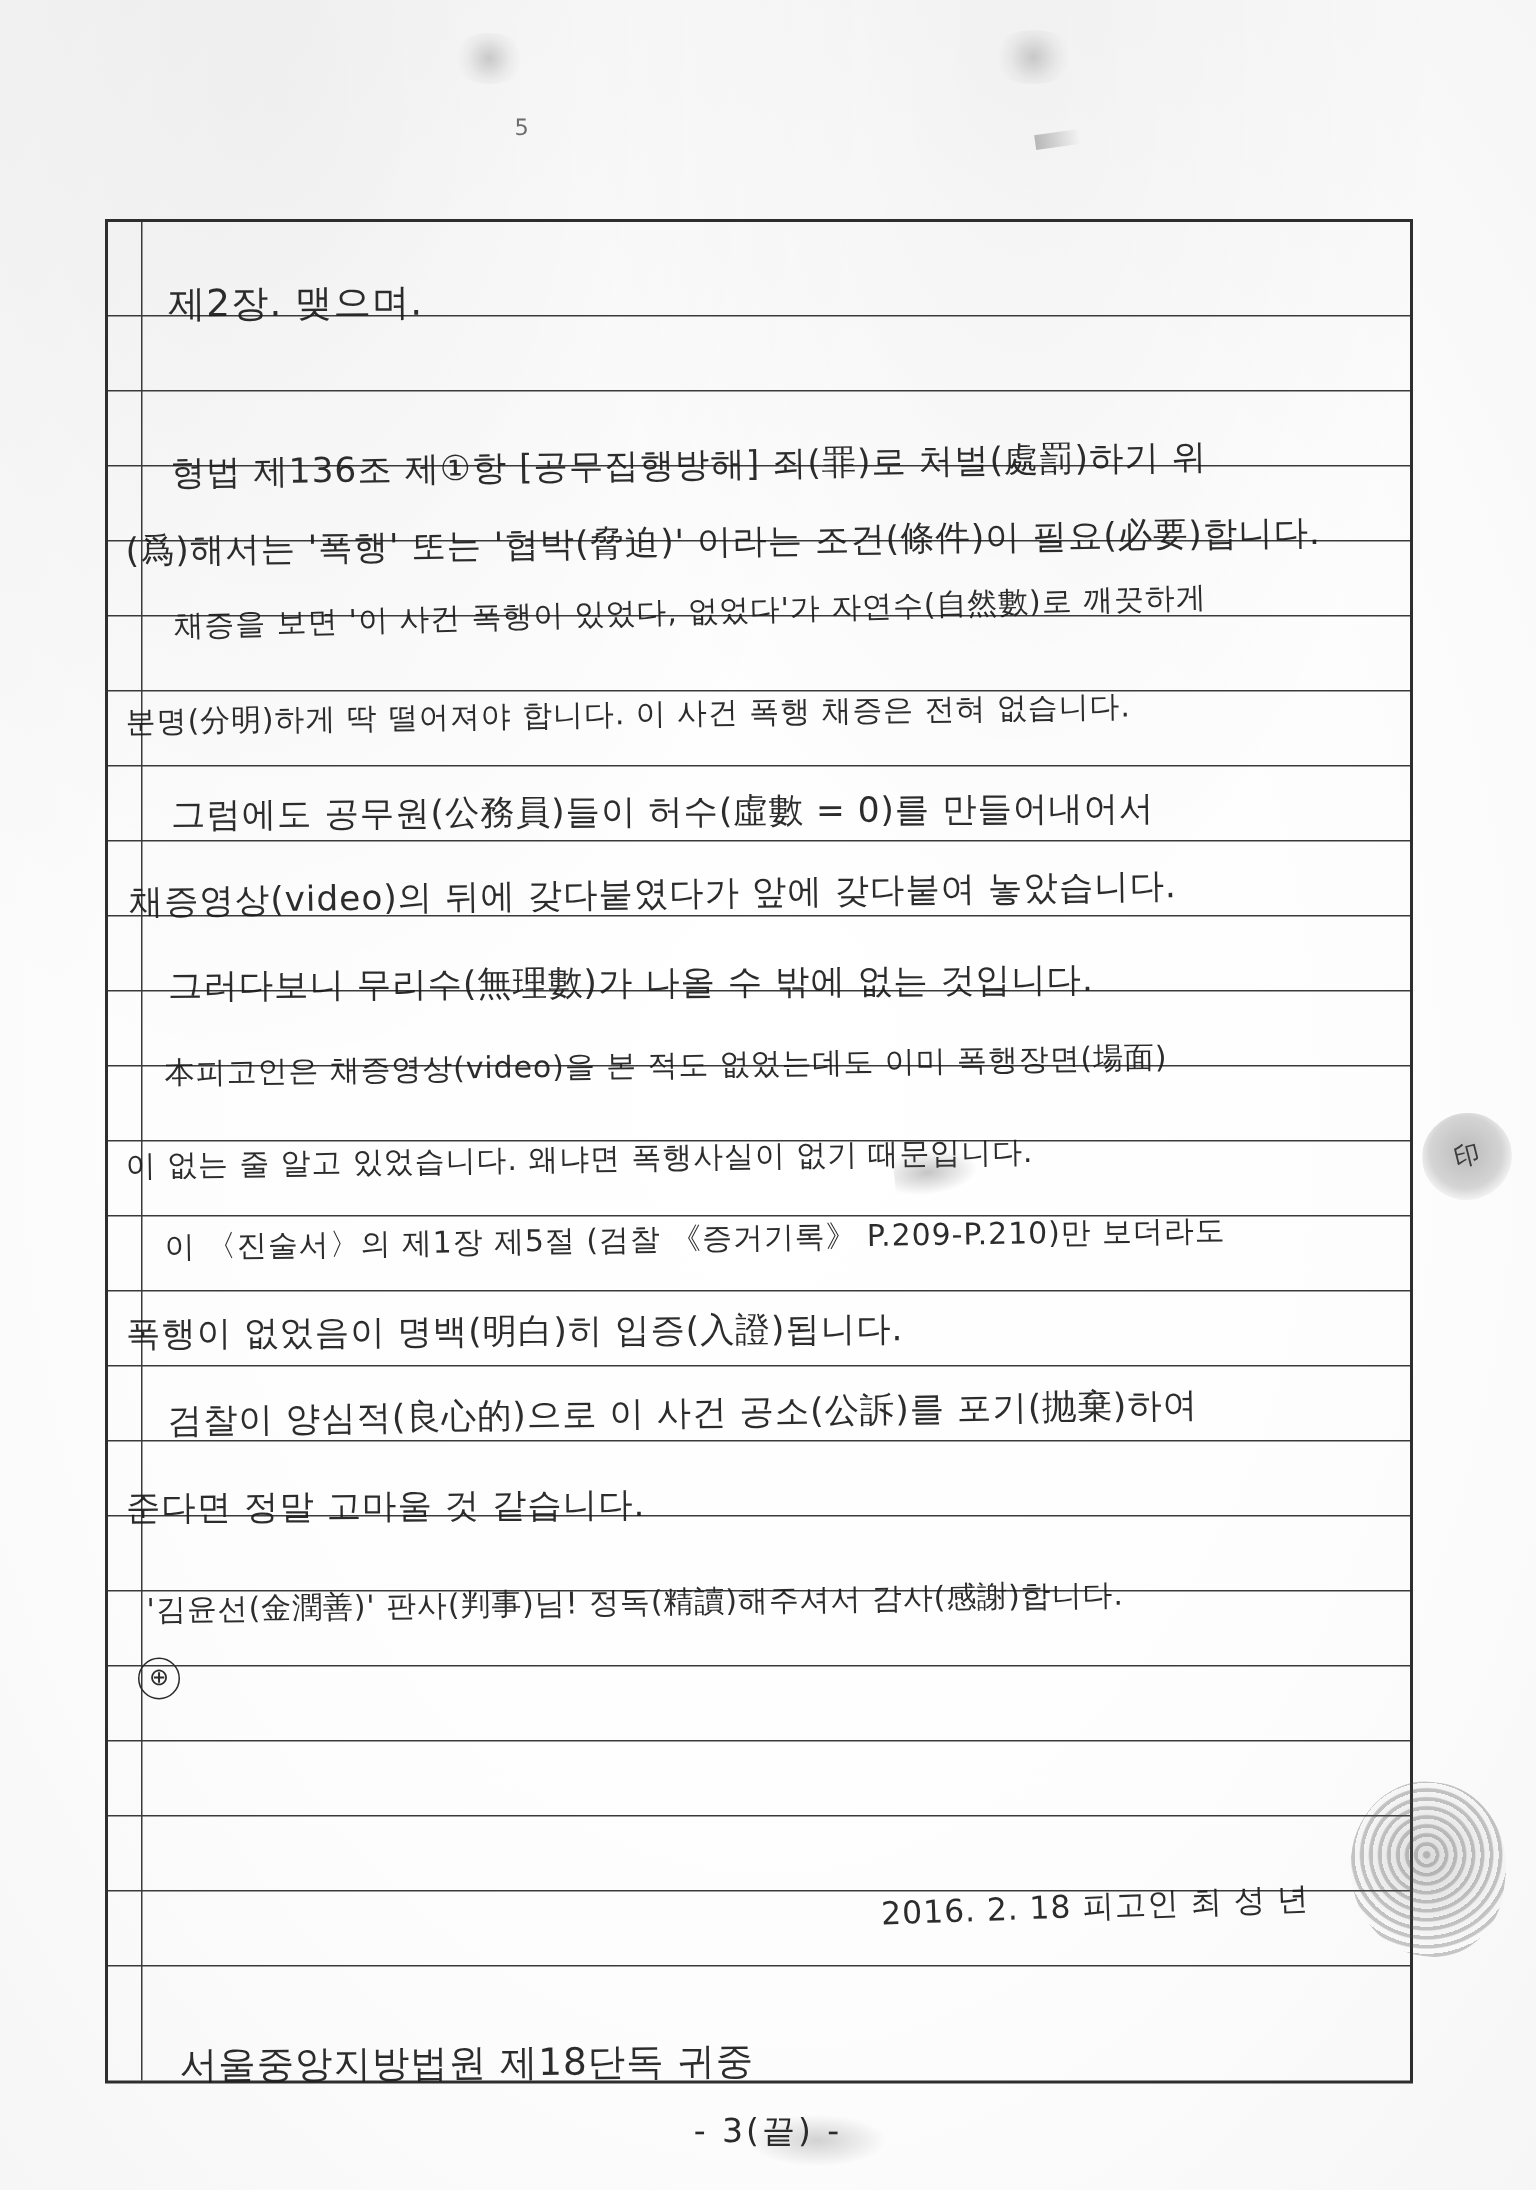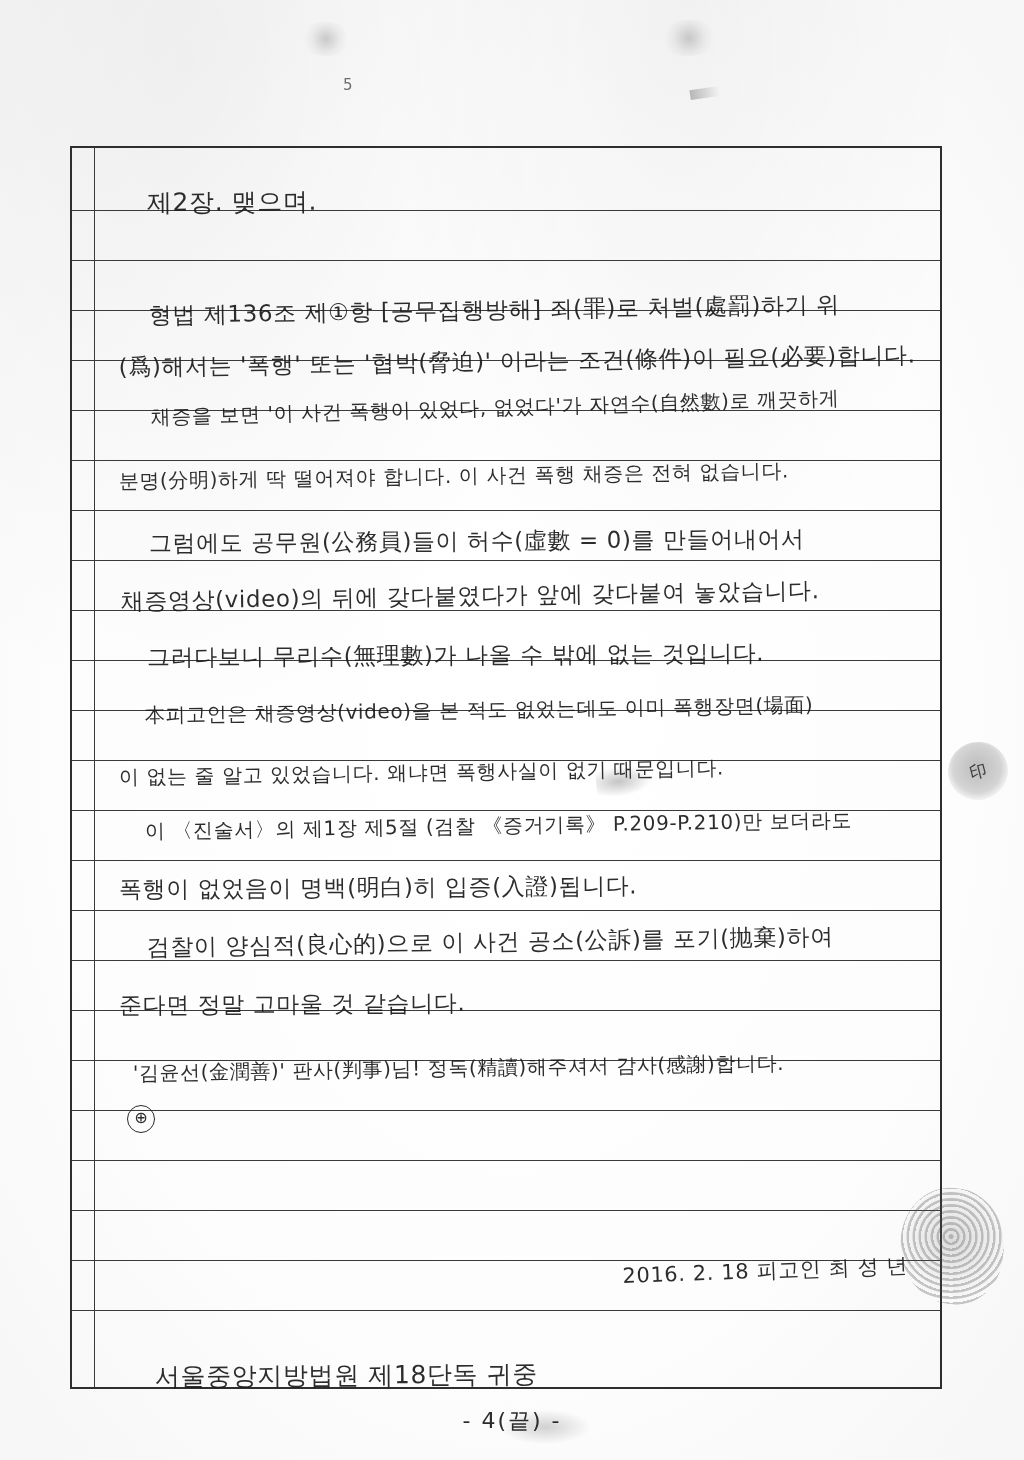--- a/index.html
+++ b/index.html
@@ -71,21 +71,20 @@
     top: 0; bottom: 0; left: 22px;
     width: 0;
     border-left: 1px solid #3a3a3a;
   }
 
   
   #hand-layer {
     position: absolute;
     inset: 0;
     pointer-events: none;
-    margin-left: 35px;
   }
   .hw {
     position: absolute;
     color: #1b1b1b;
     font-family: "DejaVu Sans", sans-serif;
     font-size: 20px;
     letter-spacing: 0.6px;
     white-space: nowrap;
     transform-origin: left bottom;
     opacity: 0.92;
@@ -235,14 +234,14 @@
     <div class="hw sign slant-d" style="left:588px; top:1262px">2016. 2. 18  피고인 최 성 년</div>
 
     <div class="hw bigger slant-c" style="left:120px; top:1360px">서울중앙지방법원 제18단독 귀중</div>
   </div>
 
   <div id="ink-blot"></div>
   <div id="seal-stamp">印</div>
   <div id="thumbprint"></div>
   <div id="footer-smudge"></div>
 
-  <div id="page-number">- 4(끝) -</div>
+  <div id="page-number">- 3(끝) -</div>
 </div>
 
 </body></html>

